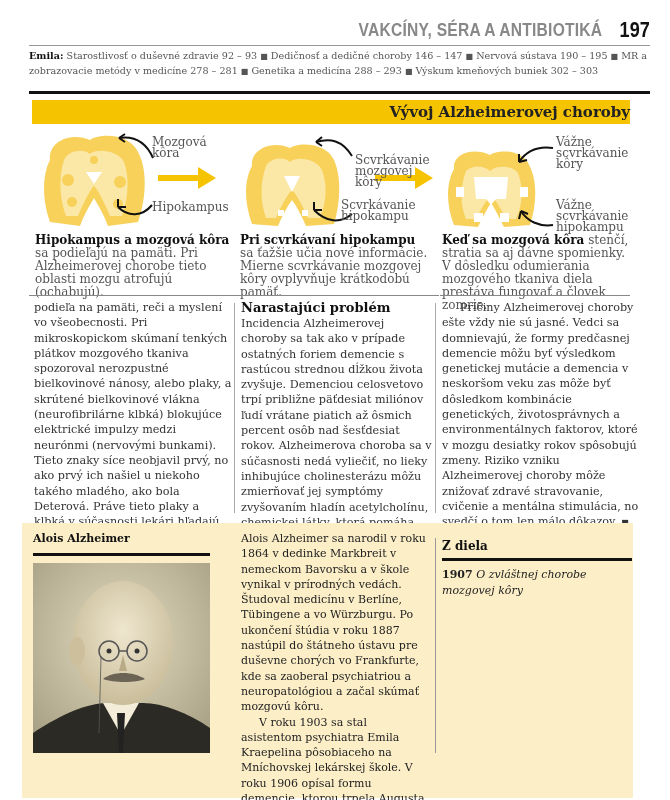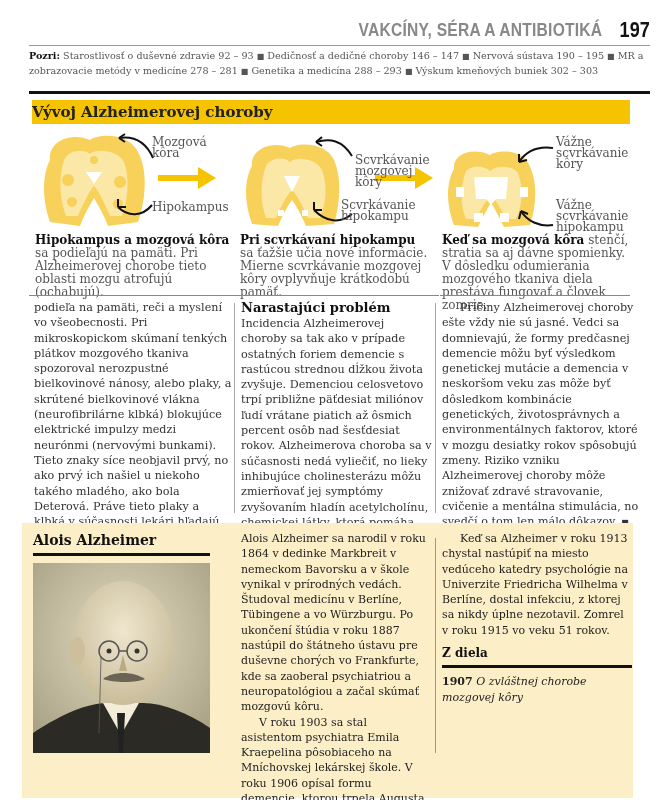--- a/index.html
+++ b/index.html
@@ -8,53 +8,53 @@
   .header-title { position:absolute; right:68px; top:19px; font-family:"Liberation Sans", sans-serif; font-weight:bold; font-size:19px; color:#888; letter-spacing:0.3px; transform:scaleX(0.82); transform-origin:right center; }
   .page-num { position:absolute; right:20px; top:17px; font-family:"Liberation Sans", sans-serif; font-weight:bold; font-size:22px; color:#111; transform:scaleX(0.82); transform-origin:right center; }
   .header-rule { position:absolute; left:29px; right:20px; top:45px; height:1px; background:#999; }
 
   .see-also { position:absolute; left:29px; top:49px; width:622px; font-size:9.6px; line-height:13.5px; color:#555; }
   .see-also b { color:#111; font-family:"DejaVu Serif", serif; font-weight:bold; }
   .sep { color:#555; font-size:8px; }
 
   .thick-rule { position:absolute; left:29px; right:20px; top:91px; height:3px; background:#111; }
 
-  .band { position:absolute; left:32px; width:598px; top:100px; height:24px; background:#f6c300; text-align:left; font-weight:bold; font-size:15px; line-height:24px; color:#222; }
+  .band { position:absolute; left:32px; width:598px; top:100px; height:24px; background:#f6c300; text-align:right; font-weight:bold; font-size:15px; line-height:24px; color:#222; }
 
   .brain { position:absolute; }
   .label { position:absolute; font-size:12px; line-height:11px; color:#555; }
 
   .caption { position:absolute; top:234px; font-size:12px; line-height:13px; color:#555; }
   .caption b { color:#111; }
   .cap-rule { position:absolute; left:29px; width:410px; top:295px; height:1px; background:#888; }
   .cap-rule2 { position:absolute; left:440px; width:190px; top:295px; height:1px; background:#888; }
 
   .col { position:absolute; top:300px; font-size:11.2px; line-height:15.3px; color:#333; text-align:left; }
   .col-divider { position:absolute; top:303px; width:1px; height:210px; background:#aaa; }
   .sub-head { font-weight:bold; font-size:13px; color:#111; line-height:16px; }
   .indent { text-indent:18px; display:block; }
 
   .bio-box { position:absolute; left:22px; top:523px; width:611px; height:275px; background:#fcefc8; }
-  .bio-name { position:absolute; left:33px; top:532px; font-weight:bold; font-size:14px; color:#111; }
+  .bio-name { position:absolute; left:33px; top:532px; font-weight:bold; font-size:11px; color:#111; }
   .bio-rule { position:absolute; left:33px; width:177px; top:553px; height:3px; background:#111; }
   .portrait { position:absolute; left:33px; top:563px; width:177px; height:190px; background:#cfc6a8; overflow:hidden; }
   .bio-col { position:absolute; top:531px; font-size:11px; line-height:15.3px; color:#222; }
   .bio-divider { position:absolute; top:538px; width:1px; height:215px; background:#999; }
   .works-head { font-weight:bold; font-size:12px; color:#111; }
   .works-rule { height:3px; background:#111; margin:4px 0 6px 0; }
 </style>
 </head>
 <body>
 
 <div class="header-title">VAKCÍNY, SÉRA A ANTIBIOTIKÁ</div>
 <div class="page-num">197</div>
 <div class="header-rule"></div>
 
 <div class="see-also">
-  <b>Pozri:</b>
+  <b>Emila:</b>
   <span>Starostlivosť o duševné zdravie 92 – 93</span>
   <span class="sep">■</span>
   <span>Dedičnosť a dedičné choroby 146 – 147</span>
   <span class="sep">■</span>
   <span>Nervová sústava 190 – 195</span>
   <span class="sep">■</span>
   <span>MR a zobrazovacie metódy v medicíne 278 – 281</span>
   <span class="sep">■</span>
   <span>Genetika a medicína 288 – 293</span>
   <span class="sep">■</span>
@@ -188,18 +188,17 @@
     <line x1="68" y1="94" x2="66" y2="170" stroke="#555" stroke-width="0.8"></line>
   </svg>
 </div>
 
 <div class="bio-col" style="left:241px;width:190px">
   <div>Alois Alzheimer sa narodil v roku 1864 v dedinke Markbreit v nemeckom Bavorsku a v škole vynikal v prírodných vedách. Študoval medicínu v Berlíne, Tübingene a vo Würzburgu. Po ukončení štúdia v roku 1887 nastúpil do štátneho ústavu pre duševne chorých vo Frankfurte, kde sa zaoberal psychiatriou a neuropatológiou a začal skúmať mozgovú kôru.</div>
   <div class="indent">V roku 1903 sa stal asistentom psychiatra Emila Kraepelina pôsobiaceho na Mníchovskej lekárskej škole. V roku 1906 opísal formu demencie, ktorou trpela Augusta Deterová, a o rok nato svoju</div>
 </div>
 <div class="bio-divider" style="left:435px"></div>
 <div class="bio-col" style="left:442px;width:190px">
-  <div class="indent">Keď sa Alzheimer v roku 1913 chystal nastúpiť na miesto vedúceho katedry psychológie na Univerzite Friedricha Wilhelma v Berlíne, dostal infekciu, z ktorej sa nikdy úplne nezotavil. Zomrel v roku 1915 vo veku 51 rokov.</div>
   <div style="height:8px"></div>
   <div class="works-head">Z diela</div>
   <div class="works-rule"></div>
   <div><b>1907</b> <i>O zvláštnej chorobe mozgovej kôry</i></div>
 </div>
 
 </body></html>

